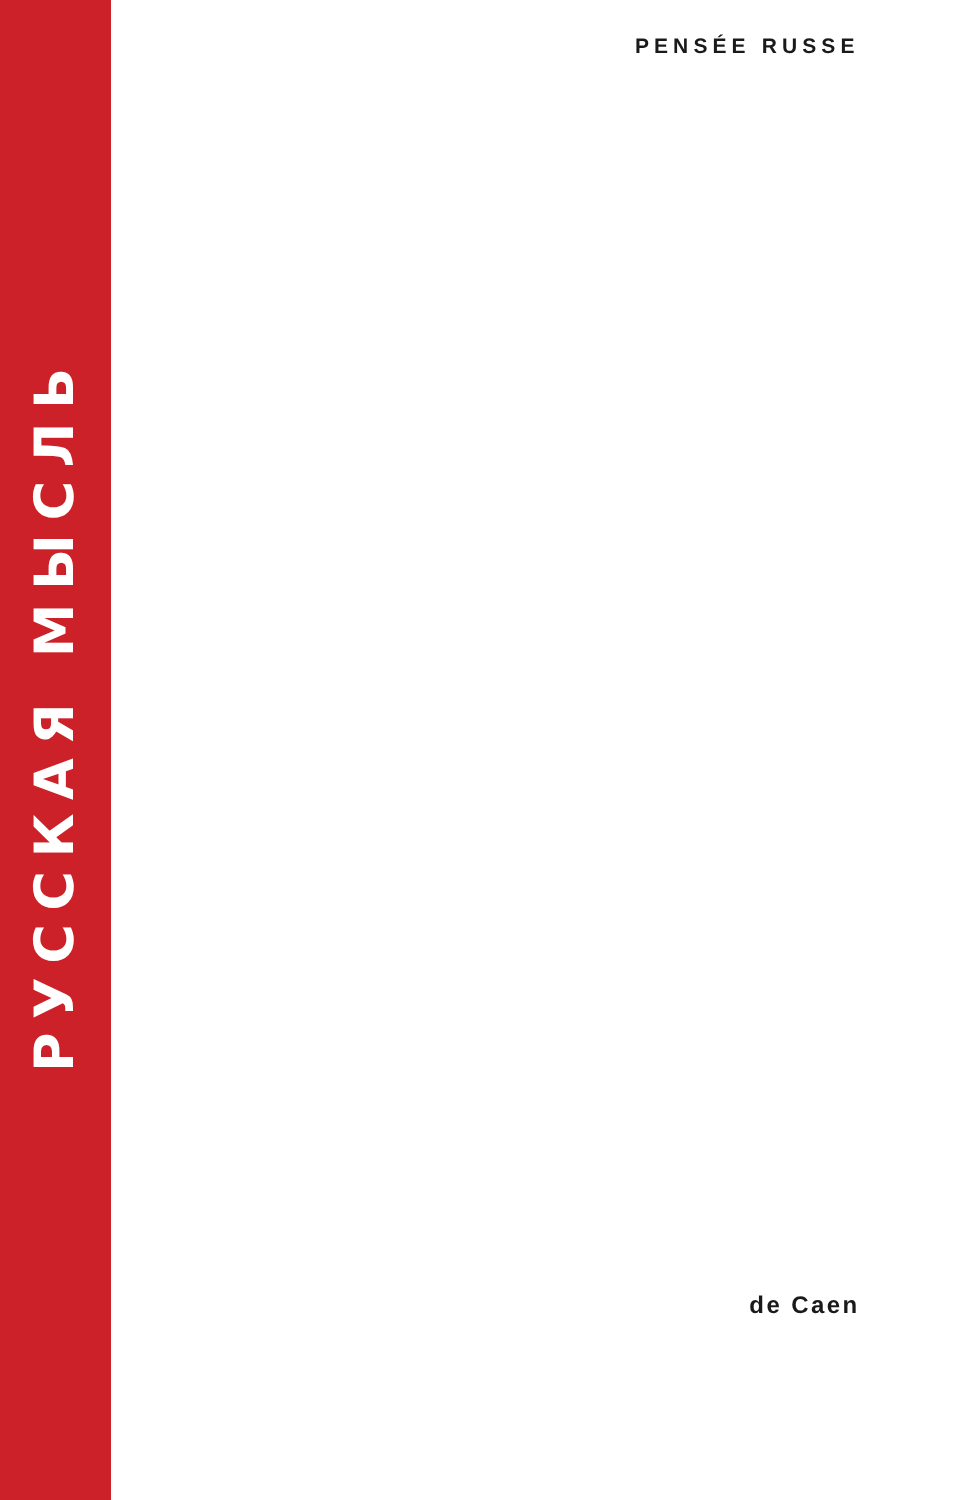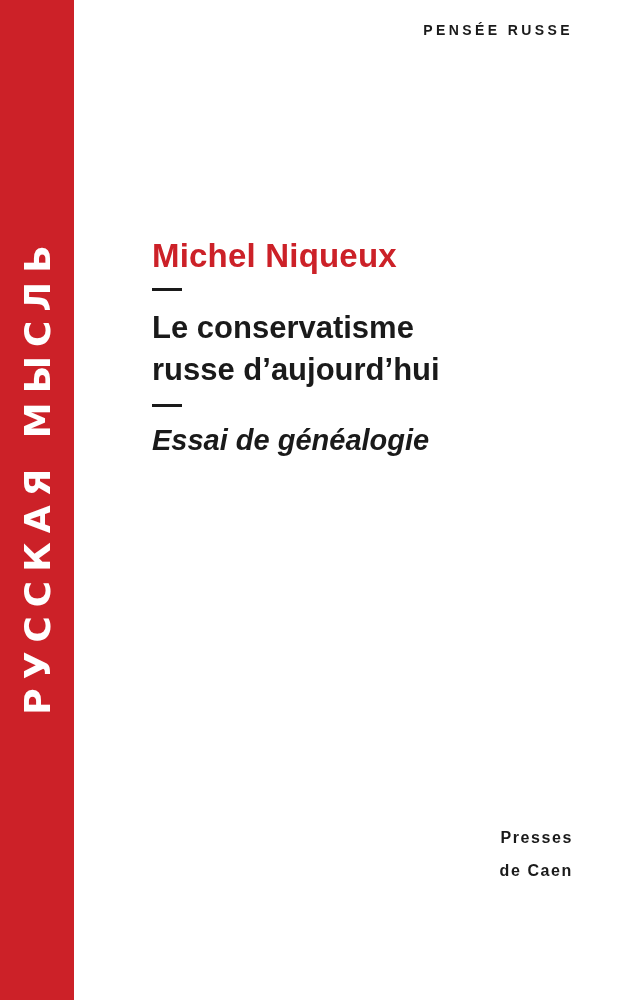--- a/index.html
+++ b/index.html
@@ -145,29 +145,18 @@
 <div class="cover">
 
   <div class="spine"></div>
   <div class="spine-inner-rule"></div>
   <div class="spine-text">
     <span>РУССКАЯ МЫСЛЬ</span>
   </div>
 
   <div class="series-line">PENSÉE RUSSE</div>
 
-  <div class="title-block">
-    <div class="author">Michel Niqueux</div>
-    <div class="rule-dash"></div>
-    <div class="main-title">
-      <div>Le conservatisme</div>
-      <div>russe d’aujourd’hui</div>
-    </div>
-    <div class="rule-dash"></div>
-    <div class="subtitle">Essai de généalogie</div>
-  </div>
 
   <div class="publisher">
-    <div>Presses</div>
     <div>de Caen</div>
   </div>
 
 </div>
 
 </body></html>

